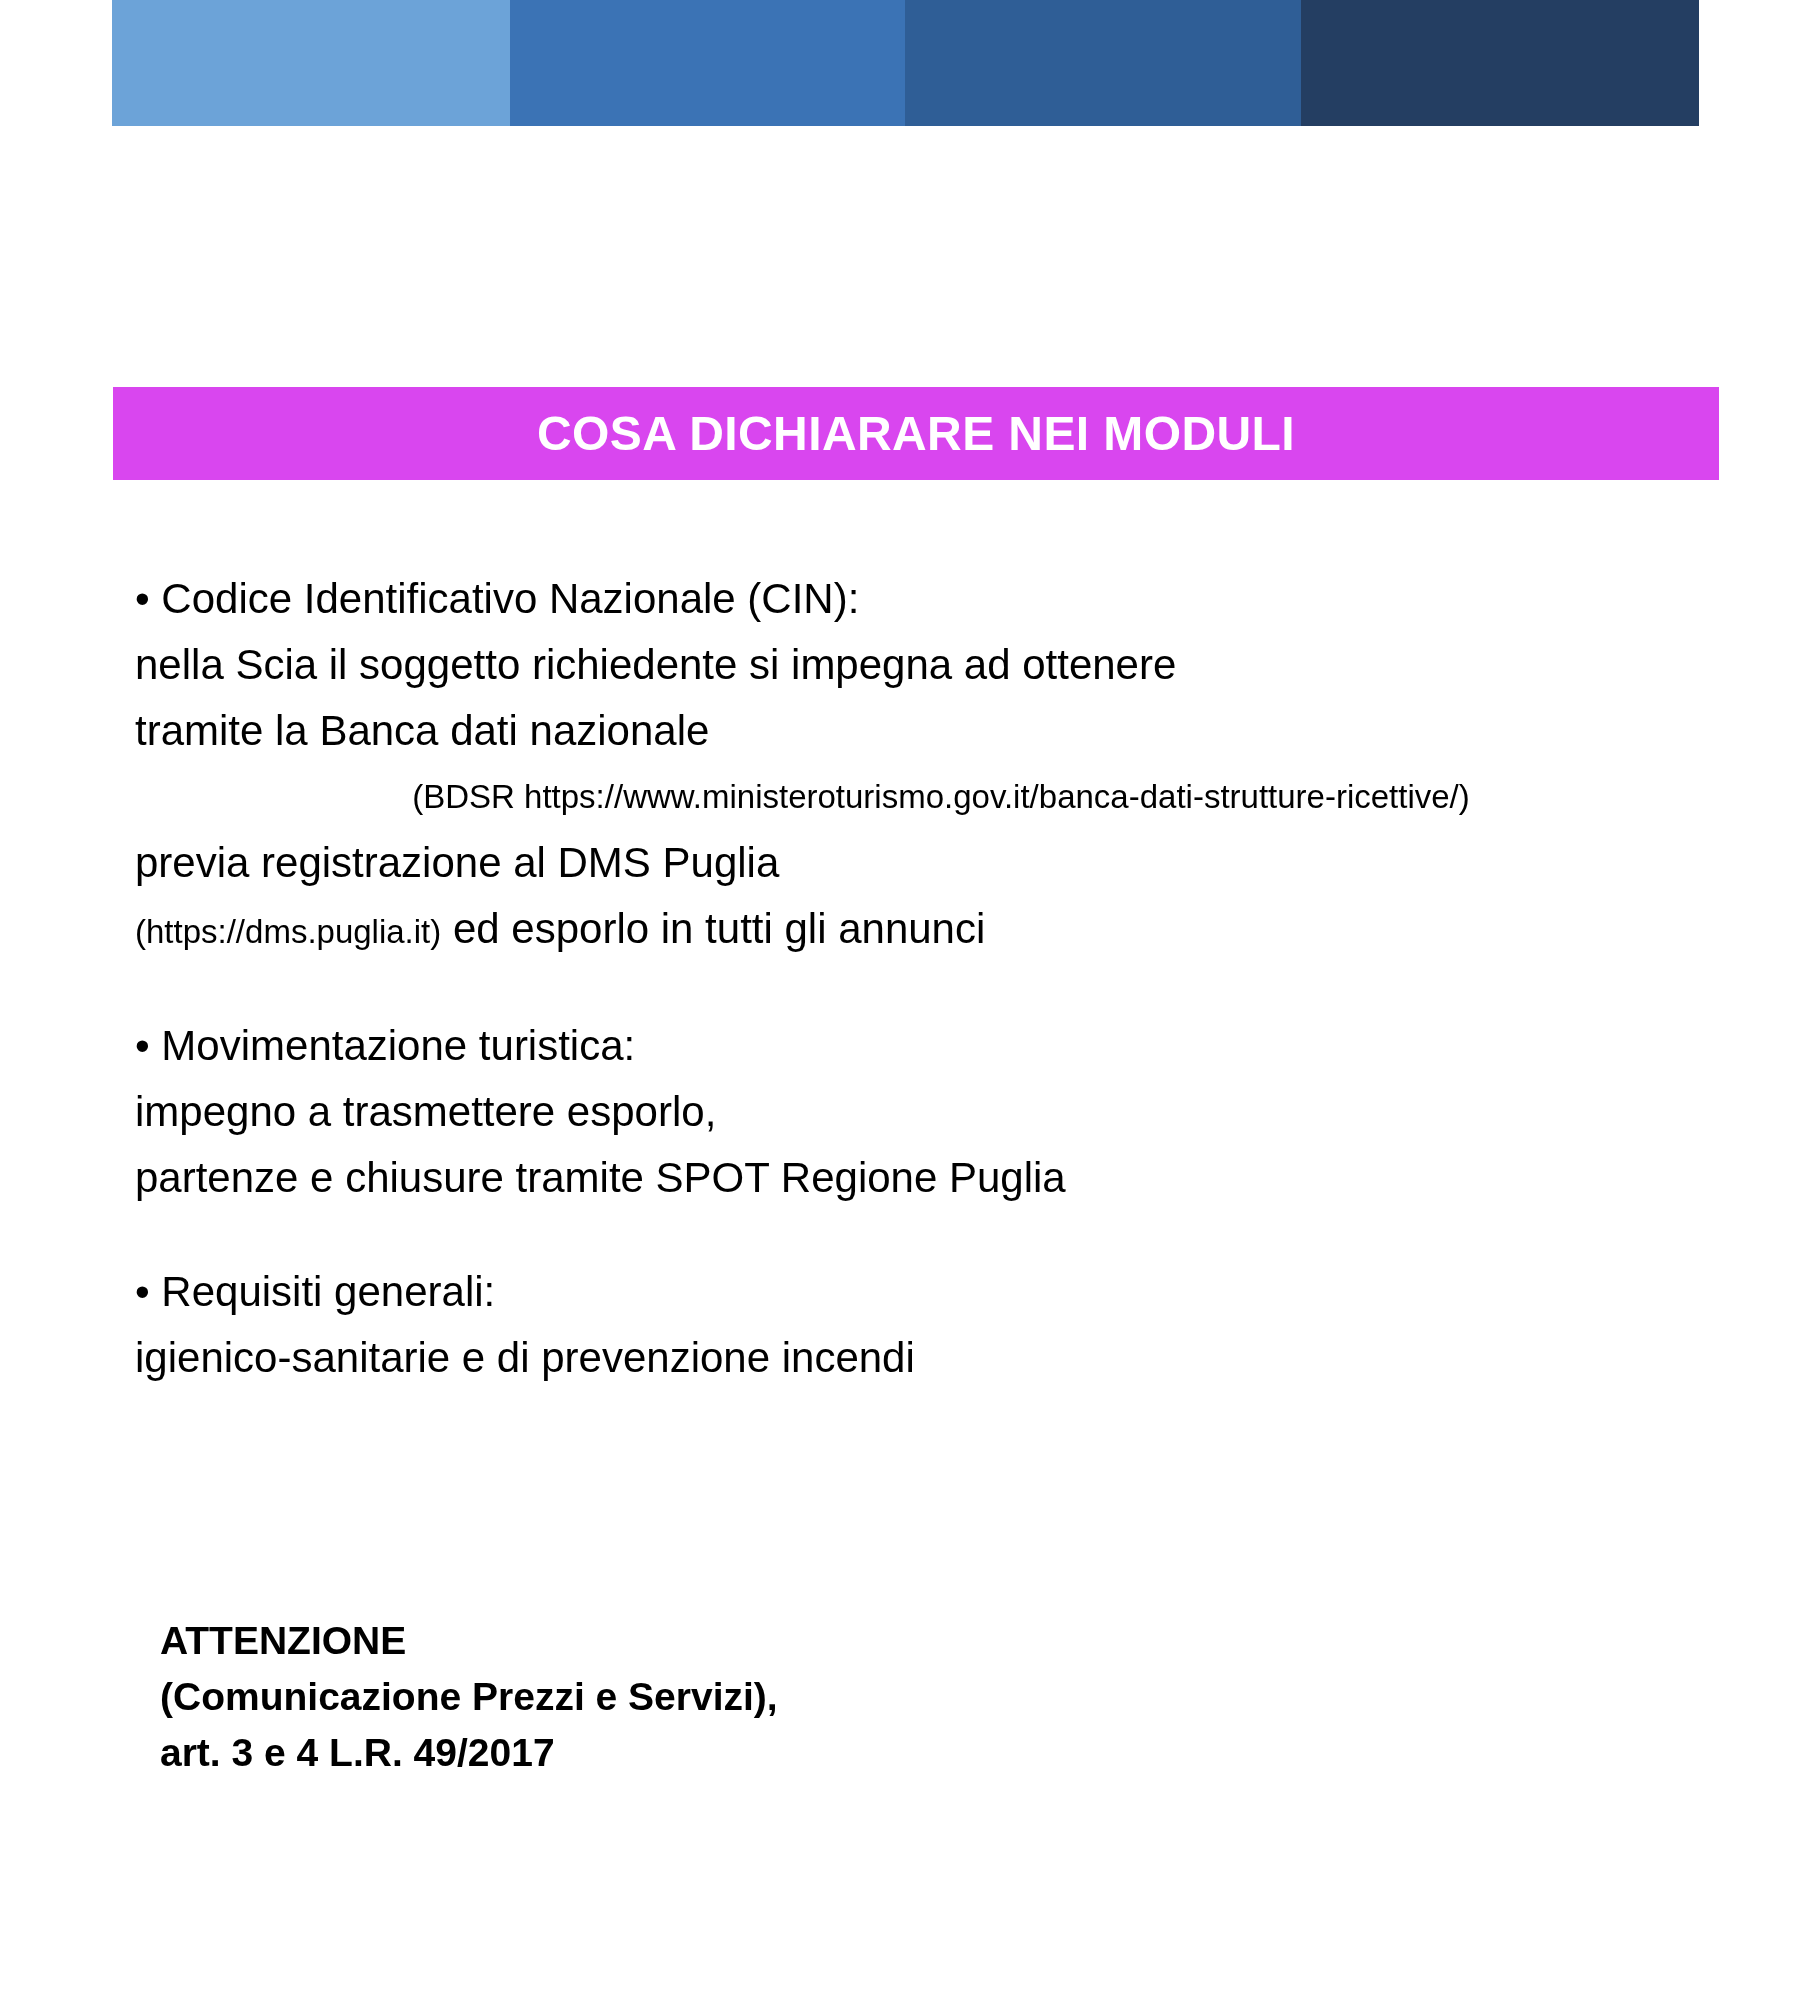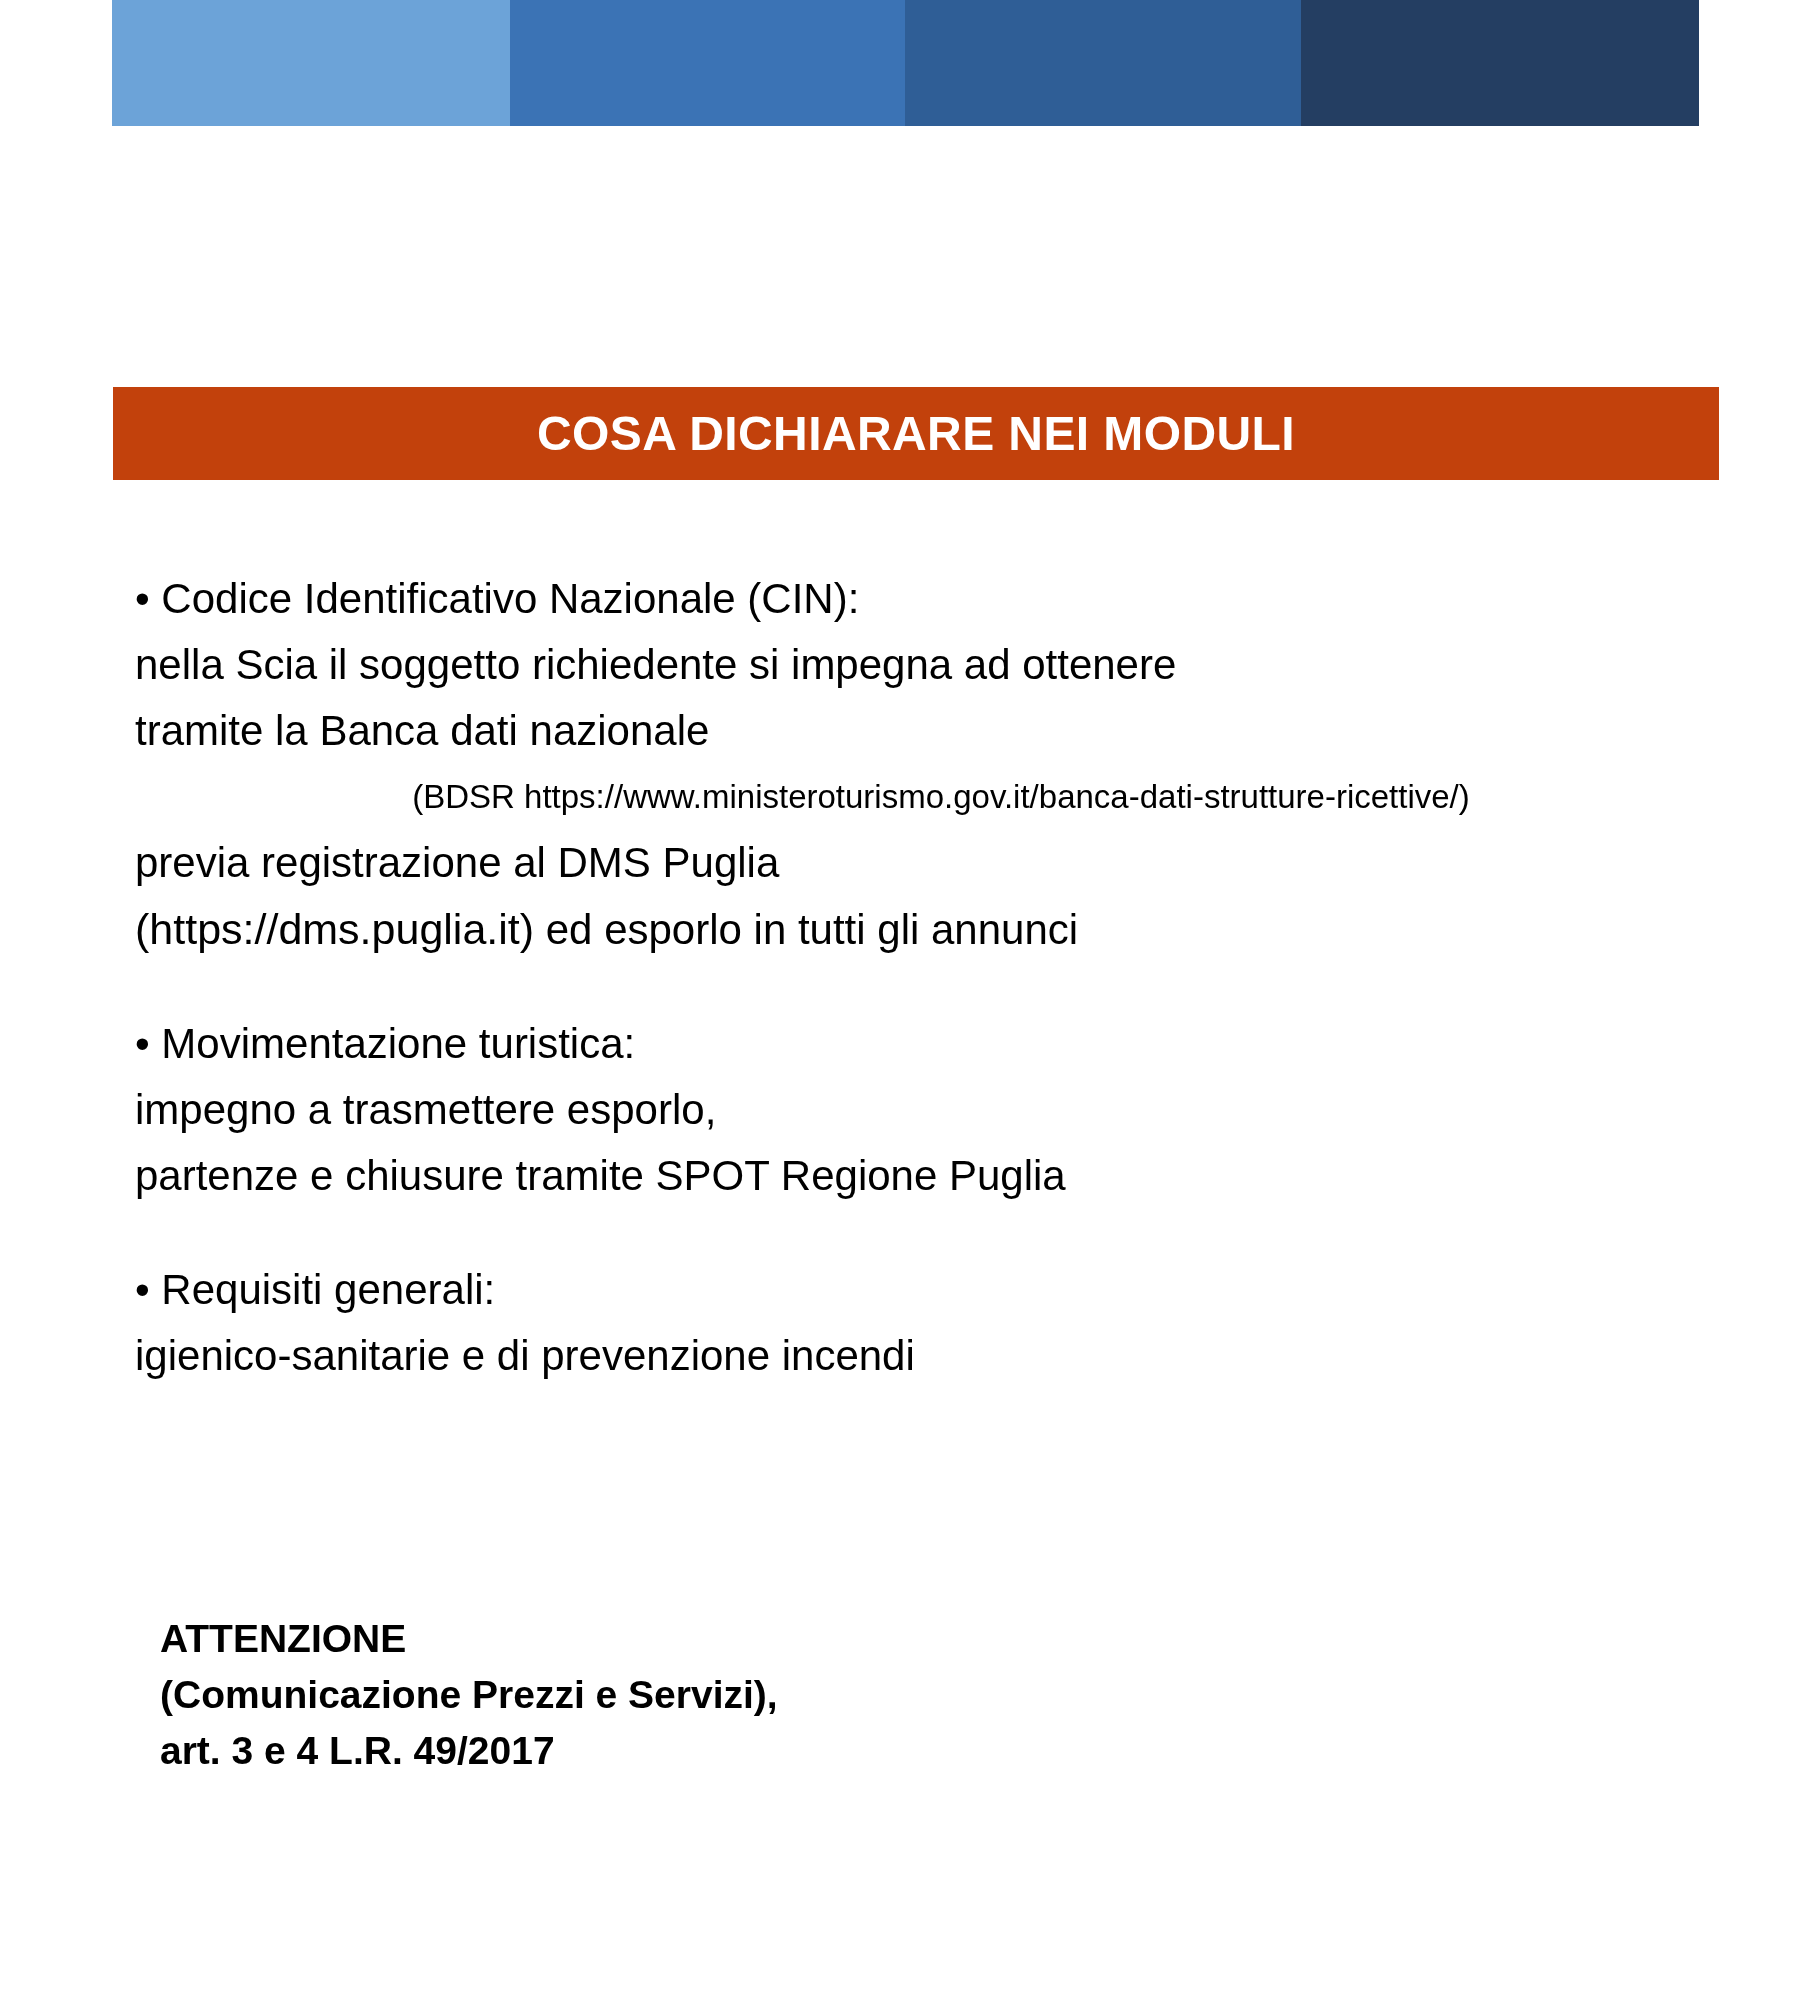--- a/index.html
+++ b/index.html
@@ -72,42 +72,42 @@
     white-space: nowrap;
     font-weight: normal;
     margin-top: 8px;
   }
   .line.small {
     font-size: 33px;
     line-height: 58px;
     text-align: center;
   }
   .line.mixed .sm {
-    font-size: 43px;
+    font-size: 33px;
   }
 
   .attn {
     font-size: 39px;
     line-height: 56px;
     font-weight: bold;
     white-space: nowrap;
     margin-left: 25px;
   }
 </style>
 </head>
 <body>
 
 <div class="colorbar top">
   <div class="seg seg-1" style="background:#6CA3D8"></div>
   <div class="seg seg-2" style="background:#3B73B5"></div>
   <div class="seg seg-3" style="background:#2F5E96"></div>
   <div class="seg seg-4" style="background:#243E62"></div>
 </div>
 
-<div class="title-banner" style="background:#c2410c">
+<div class="title-banner" style="background:#d946ef">
   <div class="title-text">COSA DICHIARARE NEI MODULI</div>
 </div>
 
 <div class="content">
 
   <div class="block">
     <div class="line">• Codice Identificativo Nazionale (CIN):</div>
     <div class="line">nella Scia il soggetto richiedente si impegna ad ottenere</div>
     <div class="line">tramite la Banca dati nazionale</div>
     <div class="line small">(BDSR https://www.ministeroturismo.gov.it/banca-dati-strutture-ricettive/)</div>

